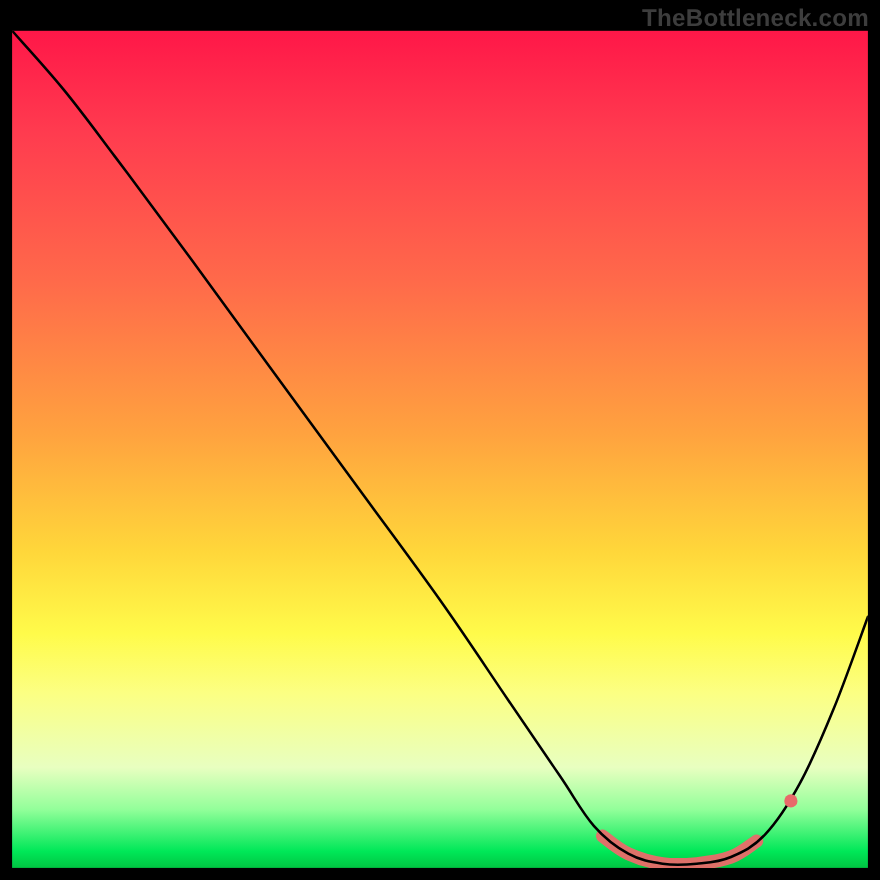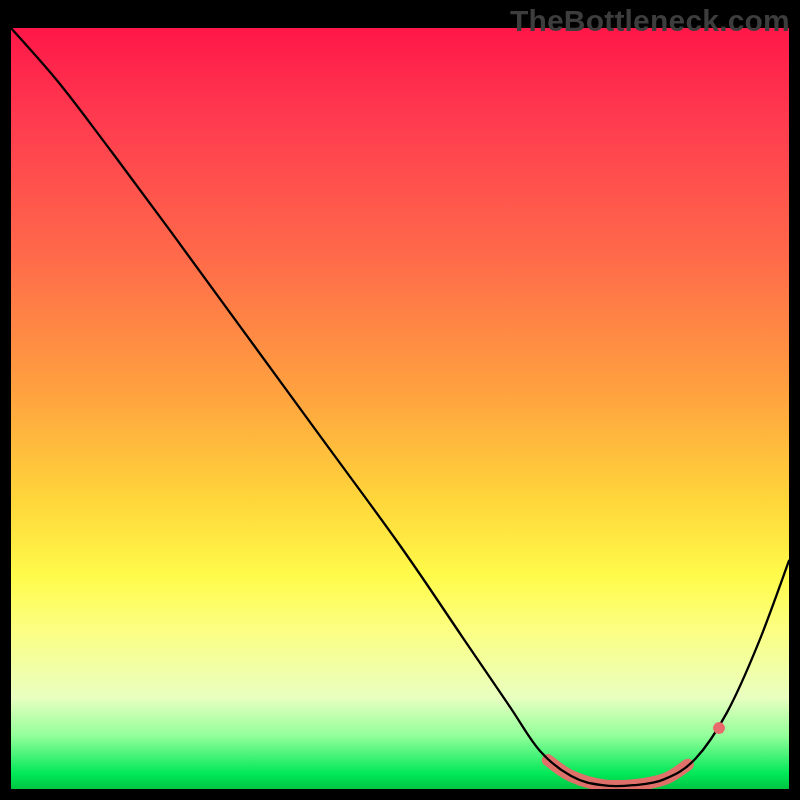--- a/index.html
+++ b/index.html
@@ -14,21 +14,21 @@
   .stage {
     position: relative;
     width: 800px;
     height: 800px;
   }
   .attribution {
     position: absolute;
     top: 4px;
     right: 10px;
     color: #3d3d3d;
-    font-size: 30px;
+    font-size: 22px;
     font-weight: bold;
     letter-spacing: 0.2px;
     z-index: 20;
   }
   .plot-outer {
     position: absolute;
     left: 11px;
     top: 28px;
     width: 778px;
     height: 761px;

